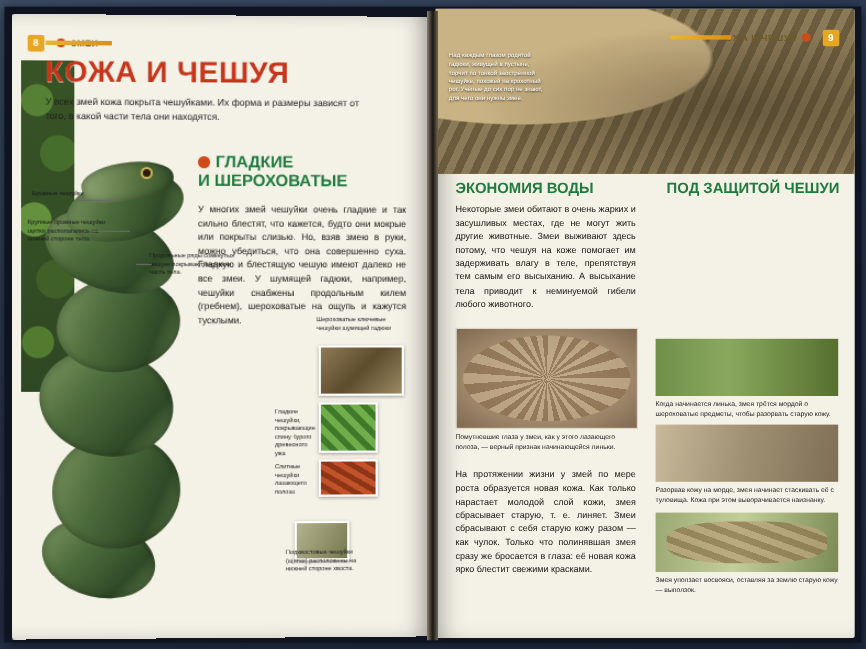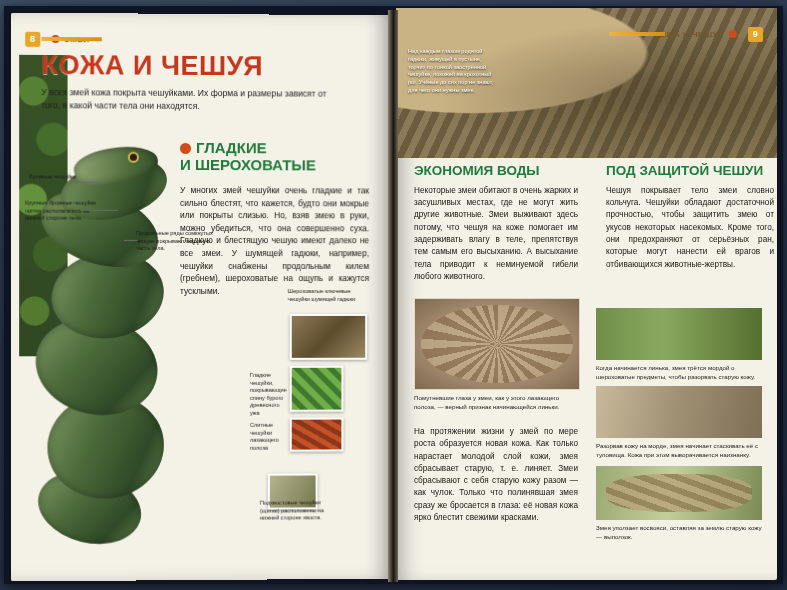--- a/index.html
+++ b/index.html
@@ -389,21 +389,20 @@
       </div>
       <div class="hdr-rule r"></div>
 
       <div class="col col-a">
         <div class="col-h">ЭКОНОМИЯ ВОДЫ</div>
         <div>Некоторые змеи обитают в очень жарких и засушливых местах, где не могут жить другие животные. Змеи выживают здесь потому, что чешуя на коже помогает им задерживать влагу в теле, препятствуя тем самым его высыханию. А высыхание тела приводит к неминуемой гибели любого животного.</div>
       </div>
 
       <div class="col col-b">
         <div class="col-h">ПОД ЗАЩИТОЙ ЧЕШУИ</div>
-        <div>Чешуя покрывает тело змеи словно кольчуга. Чешуйки обладают достаточной прочностью, чтобы защитить змею от укусов некоторых насекомых. Кроме того, они предохраняют от серьёзных ран, которые могут нанести ей врагов и отбивающихся животные-жертвы.</div>
       </div>
 
       <div class="ph-viper"></div>
       <div class="cap cap-viper">Помутневшие глаза у змеи, как у этого лазающего полоза, — верный признак начинающейся линьки.</div>
 
       <div class="col col-c">
         <div>На протяжении жизни у змей по мере роста образуется новая кожа. Как только нарастает молодой слой кожи, змея сбрасывает старую, т. е. линяет. Змеи сбрасывают с себя старую кожу разом — как чулок. Только что полинявшая змея сразу же бросается в глаза: её новая кожа ярко блестит свежими красками.</div>
       </div>
 
       <div class="ph-r1"></div>

